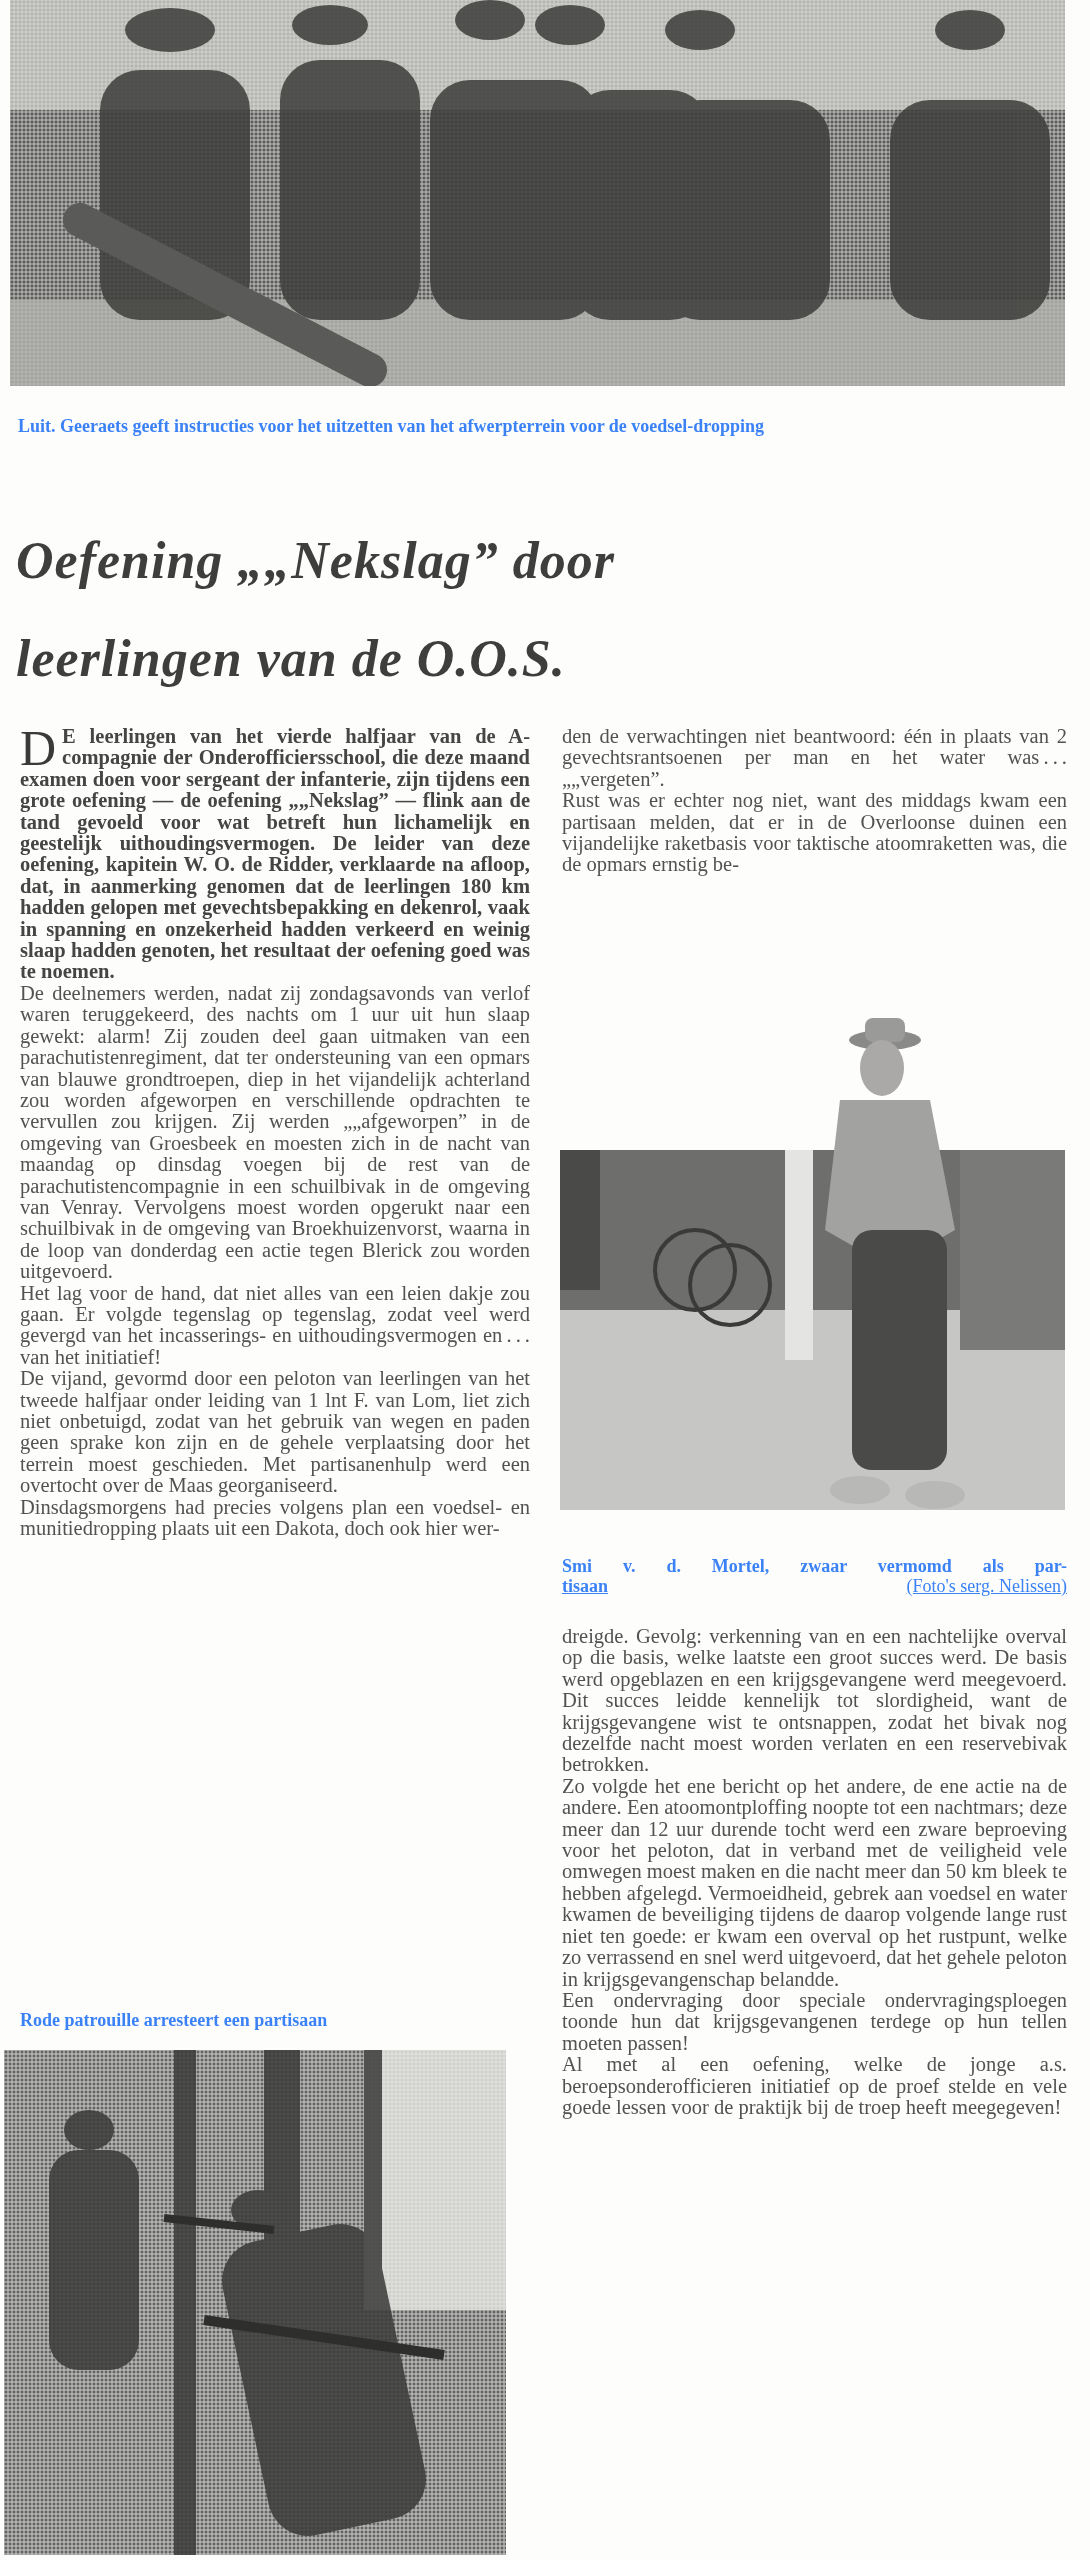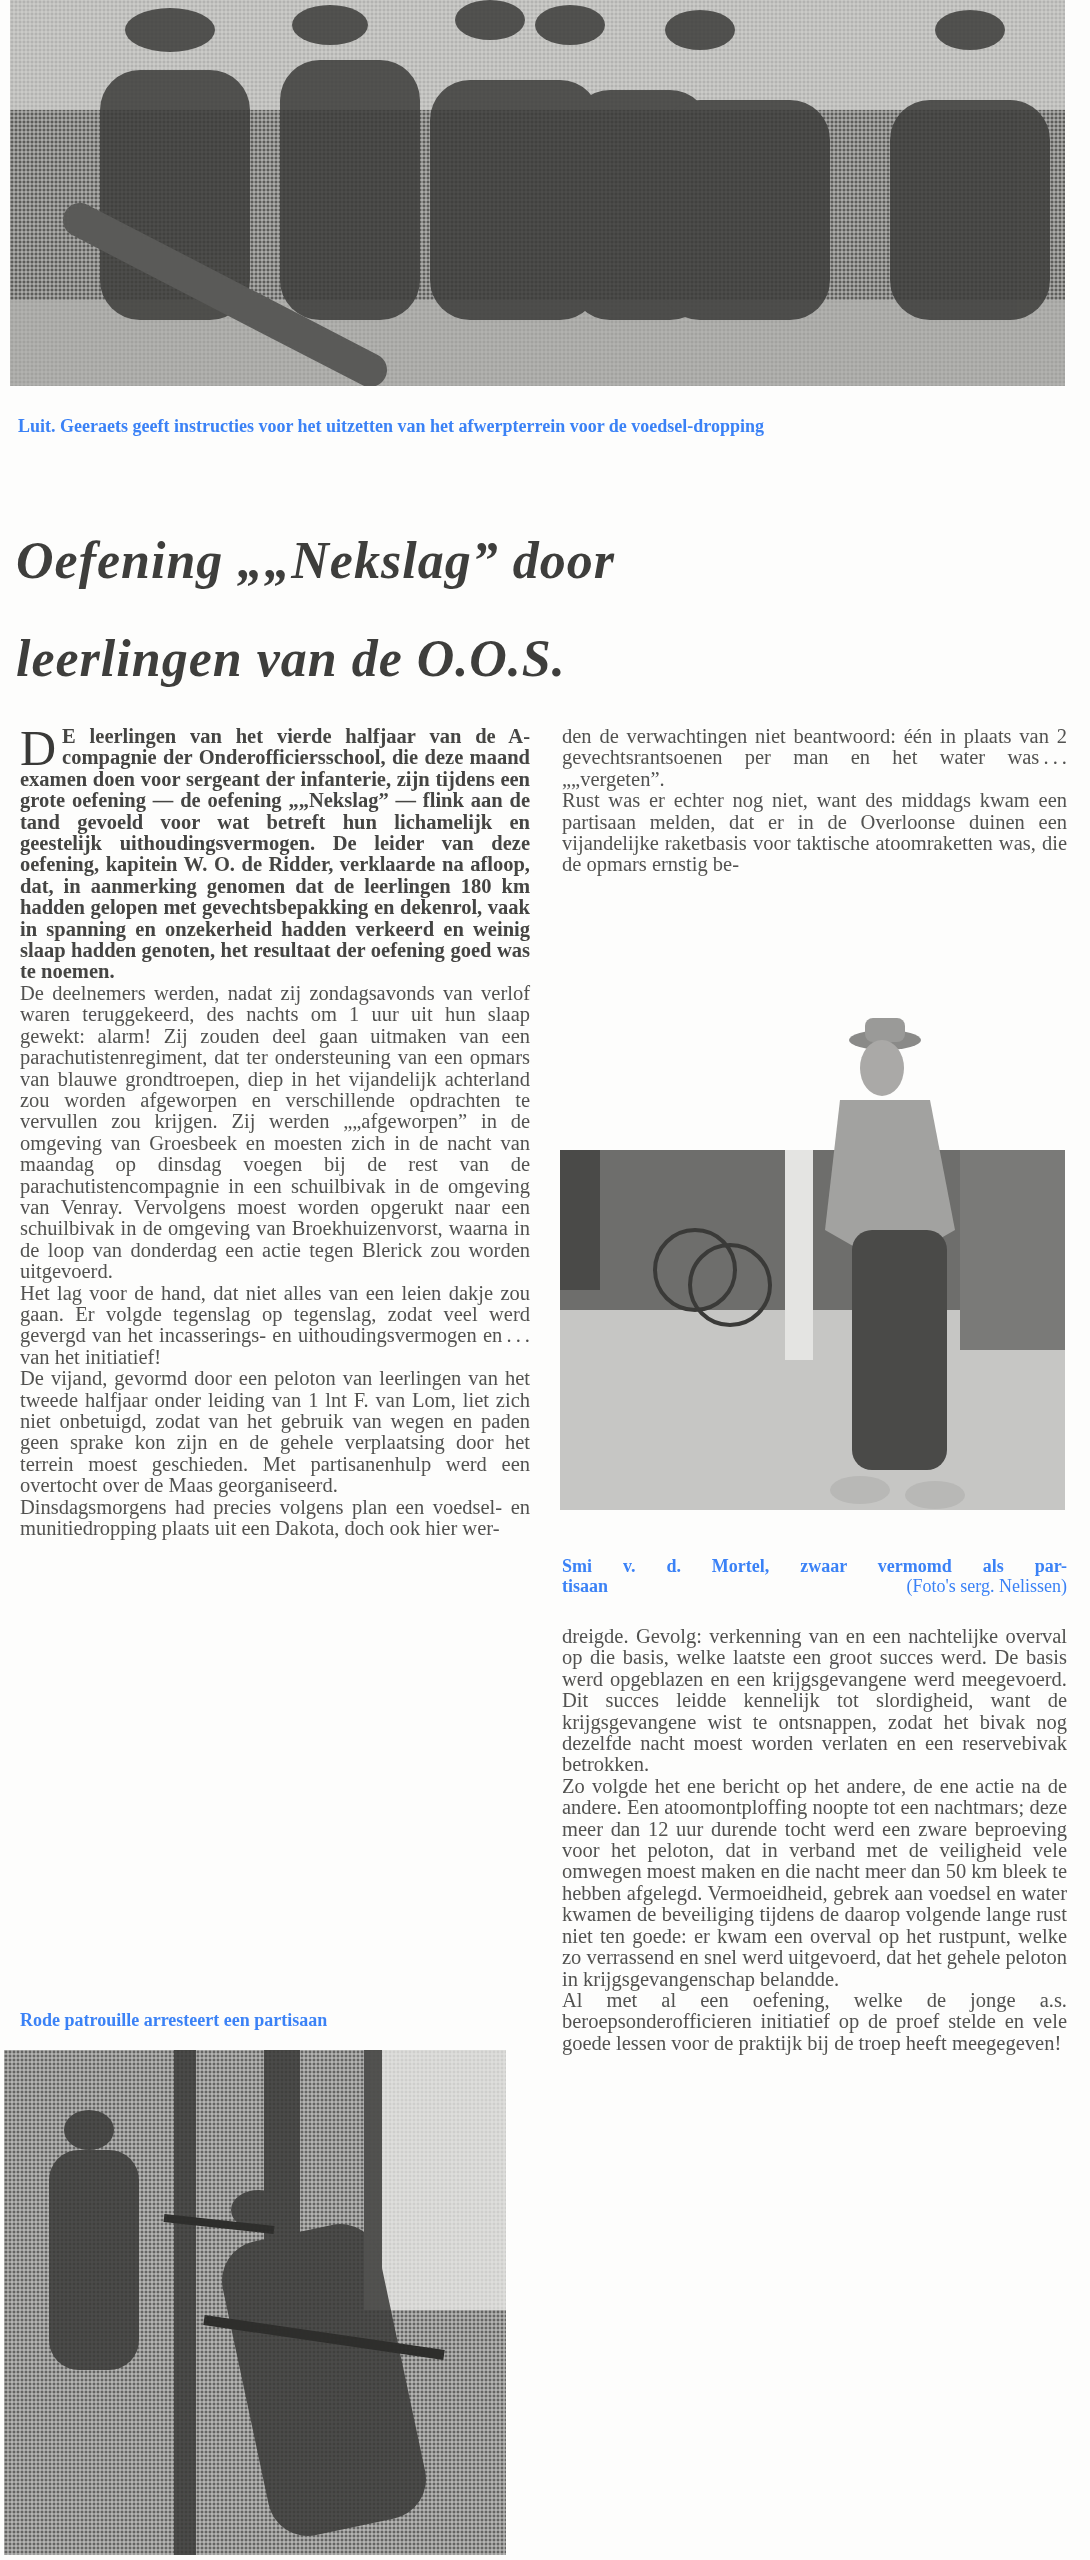--- a/index.html
+++ b/index.html
@@ -125,23 +125,24 @@
     <rect x="305" y="18" width="40" height="24" rx="8" fill="#9a9a98"></rect>
     <ellipse cx="322" cy="68" rx="22" ry="28" fill="#aaa9a7"></ellipse>
     <path d="M280 100 L370 100 L395 230 L360 250 L300 250 L265 230 Z" fill="#a2a2a0"></path>
     <rect x="292" y="230" width="95" height="240" rx="20" fill="#4a4a48"></rect>
     <ellipse cx="300" cy="490" rx="30" ry="14" fill="#b8b8b6"></ellipse>
     <ellipse cx="375" cy="495" rx="30" ry="14" fill="#b8b8b6"></ellipse>
   </svg>
 </div>
 <div class="caption bold" style="left:562px; top:1556px; width:505px; font-size:18px;">
   <div style="text-align:justify; text-align-last:justify;">Smi v. d. Mortel, zwaar vermomd als par-</div>
-  <div style="display:flex; justify-content:space-between;">
+  <div style="display:flex; justify-content:space-between;text-decoration:underline;">
     <span>tisaan</span>
     <span style="font-weight:normal;">(Foto's serg. Nelissen)</span>
   </div>
 </div>
 
 <div class="col" style="left:562px; top:1626px; width:505px;">
   <p>dreigde. Gevolg: verkenning van en een nachtelijke overval op die basis, welke laatste een groot succes werd. De basis werd opgeblazen en een krijgsgevangene werd meegevoerd. Dit succes leidde kennelijk tot slordigheid, want de krijgsgevangene wist te ontsnappen, zodat het bivak nog dezelfde nacht moest worden verlaten en een reservebivak betrokken.</p>
   <p>Zo volgde het ene bericht op het andere, de ene actie na de andere. Een atoomontploffing noopte tot een nachtmars; deze meer dan 12 uur durende tocht werd een zware beproeving voor het peloton, dat in verband met de veiligheid vele omwegen moest maken en die nacht meer dan 50 km bleek te hebben afgelegd. Vermoeidheid, gebrek aan voedsel en water kwamen de beveiliging tijdens de daarop volgende lange rust niet ten goede: er kwam een overval op het rustpunt, welke zo verrassend en snel werd uitgevoerd, dat het gehele peloton in krijgsgevangenschap belandde.</p>
+  <p>Een ondervraging door speciale ondervragingsploegen toonde hun dat krijgsgevangenen terdege op hun tellen moeten passen!</p>
   <p>Al met al een oefening, welke de jonge a.s. beroepsonderofficieren initiatief op de proef stelde en vele goede lessen voor de praktijk bij de troep heeft meegegeven!</p>
 </div>
 
 </body></html>

